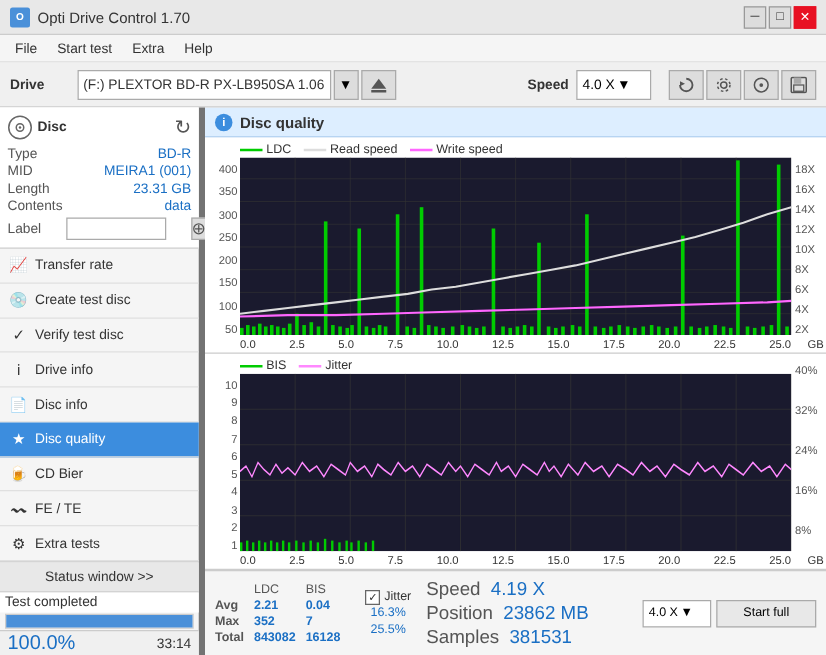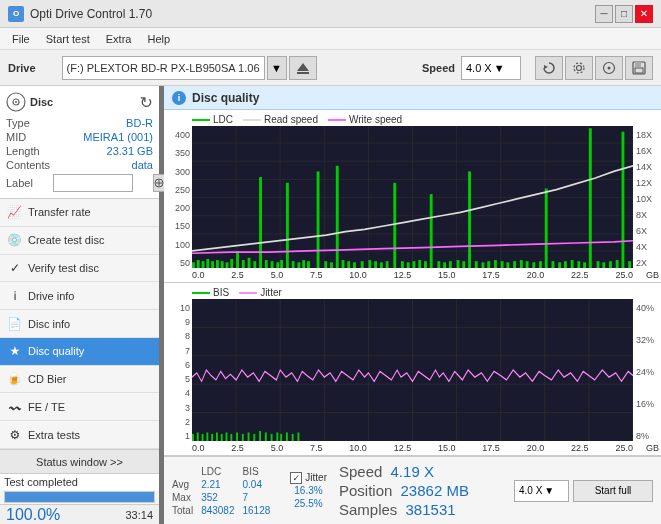--- a/index.html
+++ b/index.html
@@ -74,21 +74,21 @@
     .charts-container { flex: 1; display: flex; flex-direction: column; background: white; }
     
     .chart-wrapper { flex: 1; position: relative; border-bottom: 1px solid #ccc; }
     
     
     .stats-bar { background: #f5f5f5; border-top: 1px solid #ccc; padding: 3px 8px; display: flex; align-items: center; gap: 12px; height: 68px; flex-shrink: 0; }
     
     .stats-table { font-size: 10px; }
     .stats-table table { border-collapse: collapse; }
     .stats-table th { color: #555; font-weight: normal; padding: 1px 8px 1px 0; text-align: left; }
-    .stats-table td { color: #1a6fc4; font-weight: 400; padding: 1px 8px 1px 0; }
+    .stats-table td { color: #1a6fc4; font-weight: 700; padding: 1px 8px 1px 0; }
     
     .jitter-check { display: flex; align-items: center; gap: 3px; font-size: 10px; color: #333; }
     .checkbox { width: 12px; height: 12px; border: 1px solid #666; background: white; display: flex; align-items: center; justify-content: center; }
     .checkbox-tick { color: #333; font-size: 9px; }
     
     .speed-info { font-size: 15px; }
     .speed-info div { padding: 1px 0; }
     .speed-label-text { color: #555; }
     .speed-val { color: #1a6fc4; font-weight: 500; }
     
@@ -450,21 +450,21 @@
             <span>8</span>
             <span>7</span>
             <span>6</span>
             <span>5</span>
             <span>4</span>
             <span>3</span>
             <span>2</span>
             <span>1</span>
         </div>
 
-        <div class="y-axis-right" style="font-size:9px;top:16px;height:calc(100% - 26px);">
+        <div class="y-axis-right" style="font-size:9px;top:4px;height:calc(100% - 26px);">
           <span>40%</span>
             <span>32%</span>
             <span>24%</span>
             <span>16%</span>
             <span>8%</span>
         </div>
 
         <svg style="position:absolute;left:28px;top:16px;right:28px;bottom:14px;width:calc(100% - 56px);height:calc(100% - 30px);" viewBox="0 0 460 100" preserveAspectRatio="none">
           <rect x="0" y="0" width="460" height="100" fill="#1a1a2e"></rect>
 

